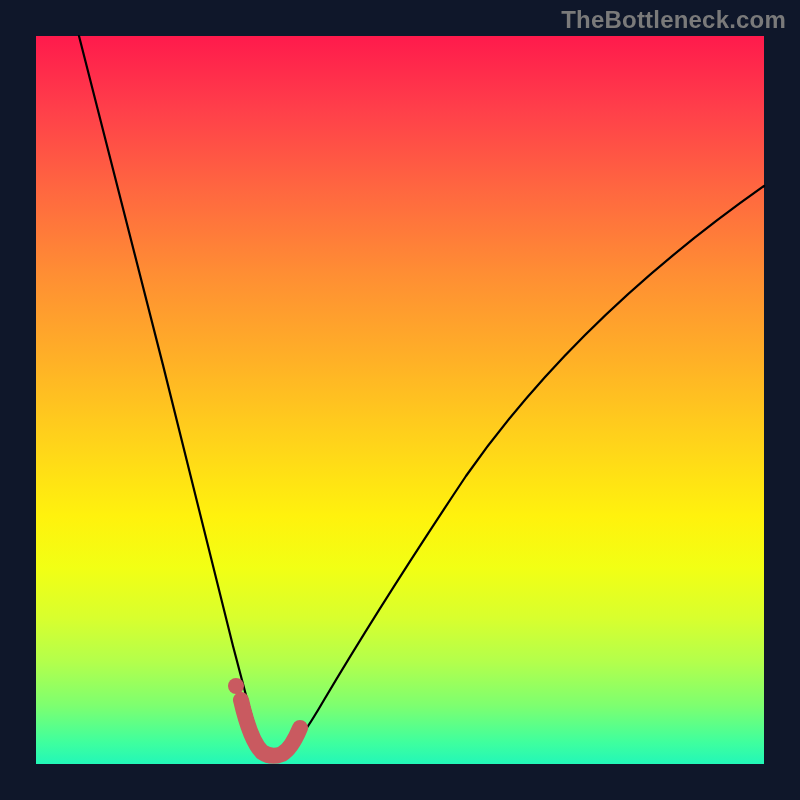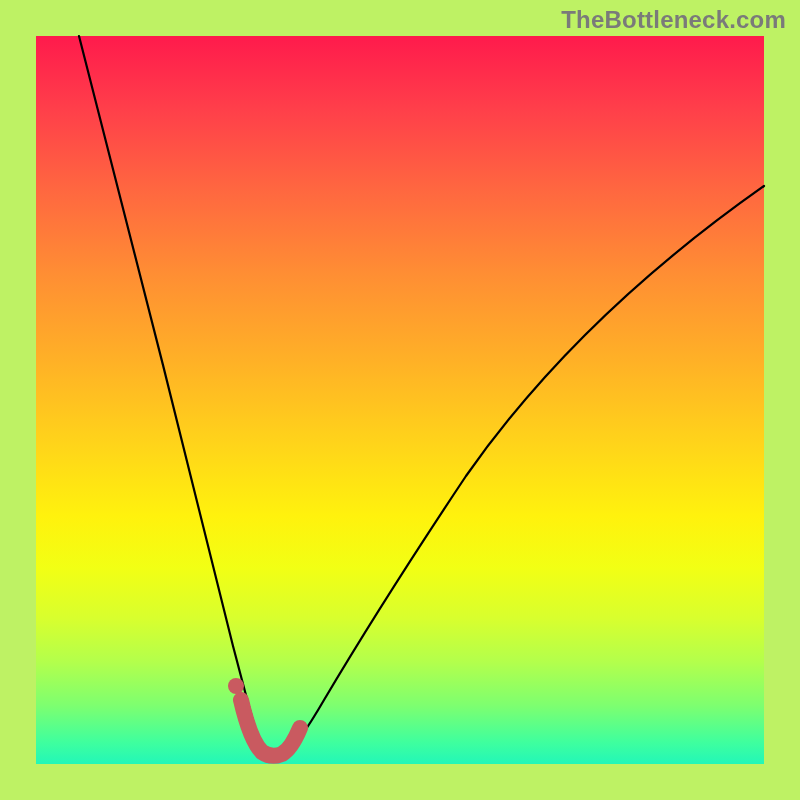--- a/index.html
+++ b/index.html
@@ -8,21 +8,21 @@
     width: 800px;
     height: 800px;
     background: #000;
     overflow: hidden;
     font-family: Arial, Helvetica, sans-serif;
   }
   .stage {
     position: relative;
     width: 800px;
     height: 800px;
-    background: #bef264;
+    background: #0f172a;
   }
   .watermark {
     position: absolute;
     top: 6px;
     right: 14px;
     color: #7a7a7a;
     font-size: 24px;
     font-weight: 600;
     letter-spacing: 0.2px;
     user-select: none;

